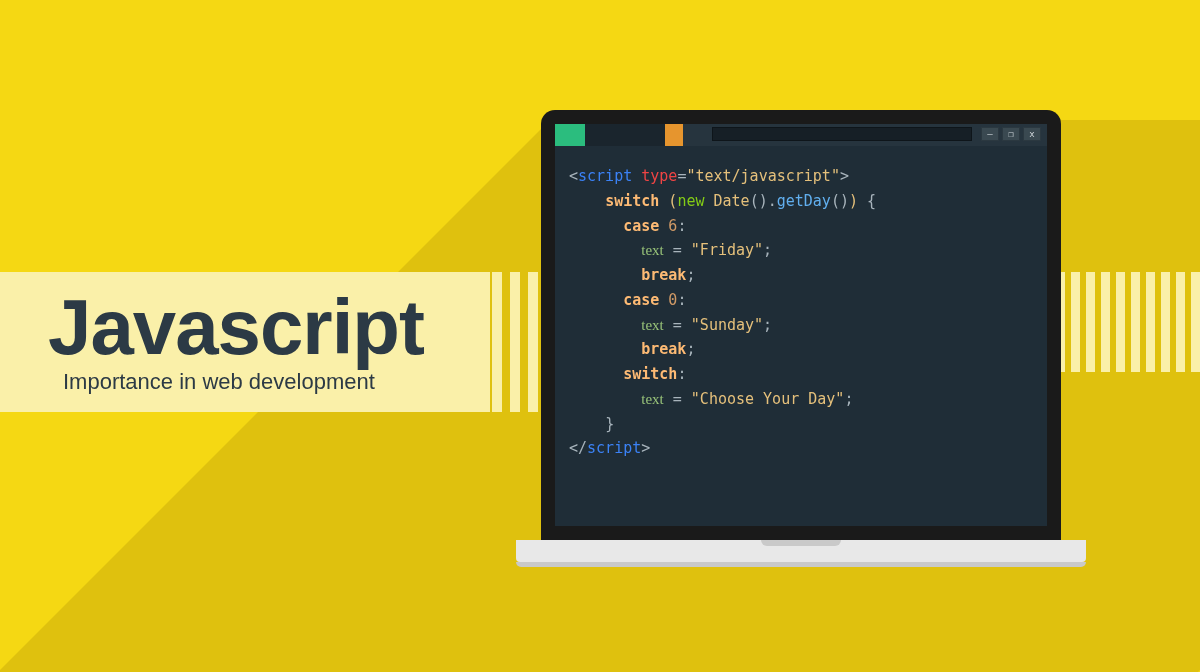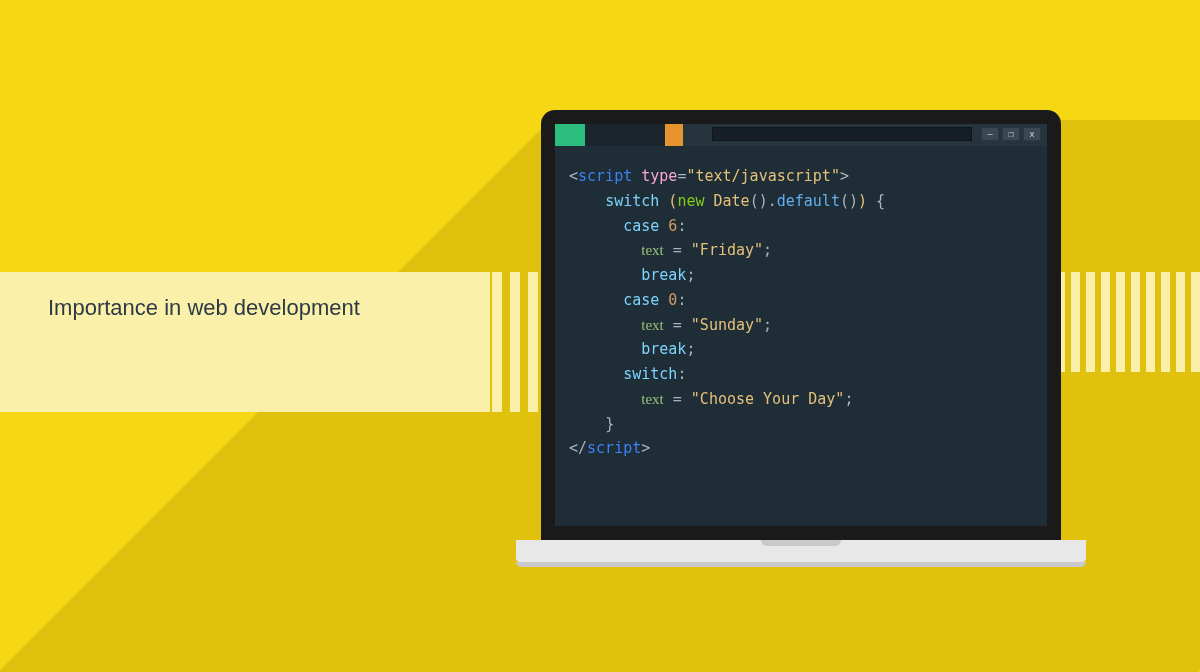--- a/index.html
+++ b/index.html
@@ -35,20 +35,21 @@
     font-weight: 700;
     color: #2c3a45;
     line-height: 0.95;
     letter-spacing: -1px;
   }
   .title-band p {
     font-size: 22px;
     color: #2c3a45;
     margin-top: 5px;
     font-weight: 400;
+    margin-left: 15px;
   }
   .bars-left {
     position: absolute;
     left: 492px;
     top: 272px;
     display: flex;
     gap: 8px;
   }
   .bars-left .bar {
     width: 10px;
@@ -133,24 +134,24 @@
     border: 1px solid #2b3840;
   }
   .code {
     padding: 18px 14px 0 14px;
     font-size: 15px;
     line-height: 1.65;
     white-space: pre;
   }
   .c-angle   { color: #a8b4bc; }
   .c-tag     { color: #3b82f6; }
-  .c-attr    { color: #f9a8d4; text-align: center; }
+  .c-attr    { color: #ef4444; text-align: center; }
   .c-eq      { color: #a8b4bc; }
   .c-str     { color: #e5c07b; }
-  .c-key     { color: #7dd3fc; }
+  .c-key     { color: #fdba74; font-weight: bold; }
   .c-punc    { color: #a8b4bc; }
   .c-paren   { color: #e5c07b; }
   .c-new     { color: #84cc16; }
   .c-class   { color: #e5c07b; }
   .c-method  { color: #61afef; }
   .c-num     { color: #d19a66; }
   .c-var     { color: #98c379; font-family: Liberation Serif, serif; }
   .laptop-base {
     width: 570px;
     height: 22px;
@@ -189,20 +190,21 @@
     <div class="bar"></div>
   <div class="bar"></div>
     <div class="bar"></div>
     <div class="bar"></div>
     <div class="bar"></div>
   <div class="bar"></div>
     <div class="bar"></div>
 </div>
 
 <div class="title-band">
+  <h1>Javascript</h1>
   <p>Importance in web development</p>
 </div>
 
 <div class="bars-left">
   <div class="bar"></div>
     <div class="bar"></div>
     <div class="bar"></div>
 </div>
 
 <div class="laptop">
@@ -213,21 +215,21 @@
         <div class="tab-dark"></div>
         <div class="tab-orange"></div>
         <div class="tab-right">
           <div class="blk"></div>
           <div class="win-btn">—</div>
           <div class="win-btn">❐</div>
           <div class="win-btn">x</div>
         </div>
       </div>
       <div class="code"><span class="c-angle">&lt;</span><span class="c-tag">script</span> <span class="c-attr">type</span><span class="c-eq">=</span><span class="c-str">"text/javascript"</span><span class="c-angle">&gt;</span>
-    <span class="c-key">switch</span> <span class="c-paren">(</span><span class="c-new">new</span> <span class="c-class">Date</span><span class="c-punc">().</span><span class="c-method">default</span><span class="c-punc">()</span><span class="c-paren">)</span> <span class="c-punc">{</span>
+    <span class="c-key">switch</span> <span class="c-paren">(</span><span class="c-new">new</span> <span class="c-class">Date</span><span class="c-punc">().</span><span class="c-method">getDay</span><span class="c-punc">()</span><span class="c-paren">)</span> <span class="c-punc">{</span>
       <span class="c-key">case</span> <span class="c-num">6</span><span class="c-punc">:</span>
         <span class="c-var">text</span> <span class="c-punc">=</span> <span class="c-str">"Friday"</span><span class="c-punc">;</span>
         <span class="c-key">break</span><span class="c-punc">;</span>
       <span class="c-key">case</span> <span class="c-num">0</span><span class="c-punc">:</span>
         <span class="c-var">text</span> <span class="c-punc">=</span> <span class="c-str">"Sunday"</span><span class="c-punc">;</span>
         <span class="c-key">break</span><span class="c-punc">;</span>
       <span class="c-key">switch</span><span class="c-punc">:</span>
         <span class="c-var">text</span> <span class="c-punc">=</span> <span class="c-str">"Choose Your Day"</span><span class="c-punc">;</span>
     <span class="c-punc">}</span>
 <span class="c-angle">&lt;/</span><span class="c-tag">script</span><span class="c-angle">&gt;</span></div>

